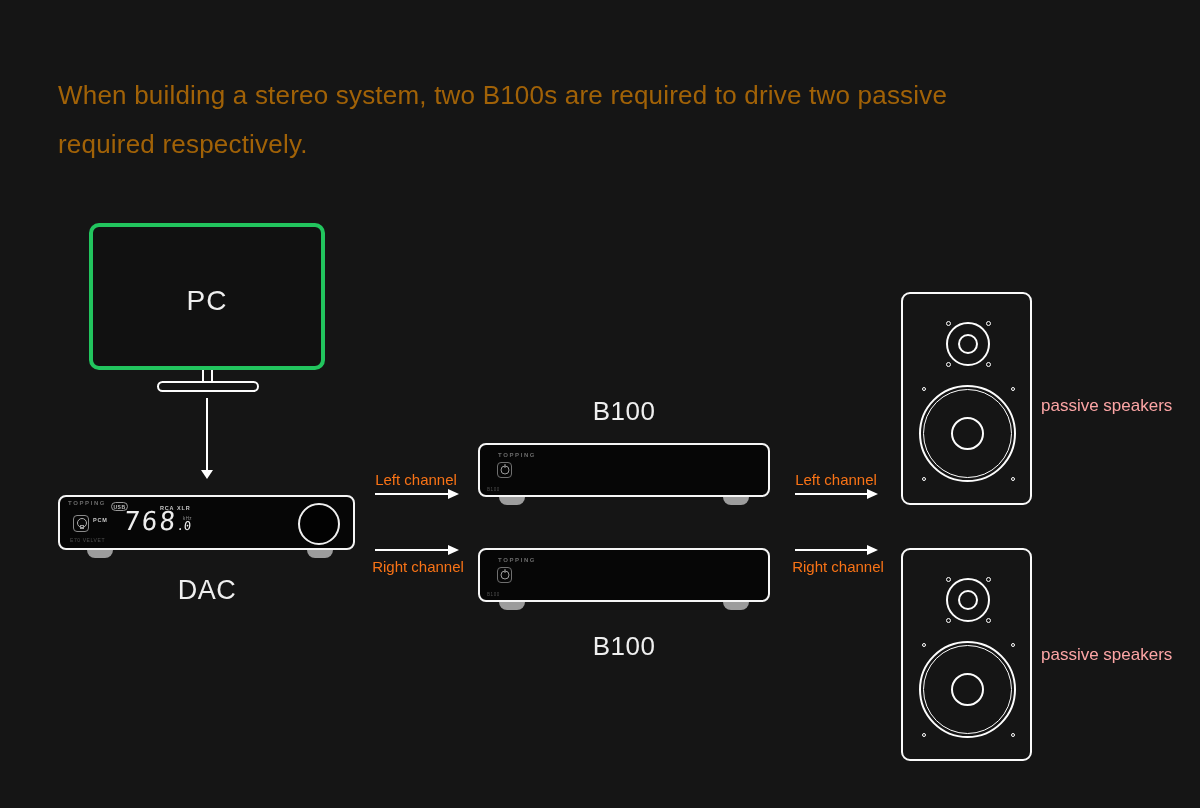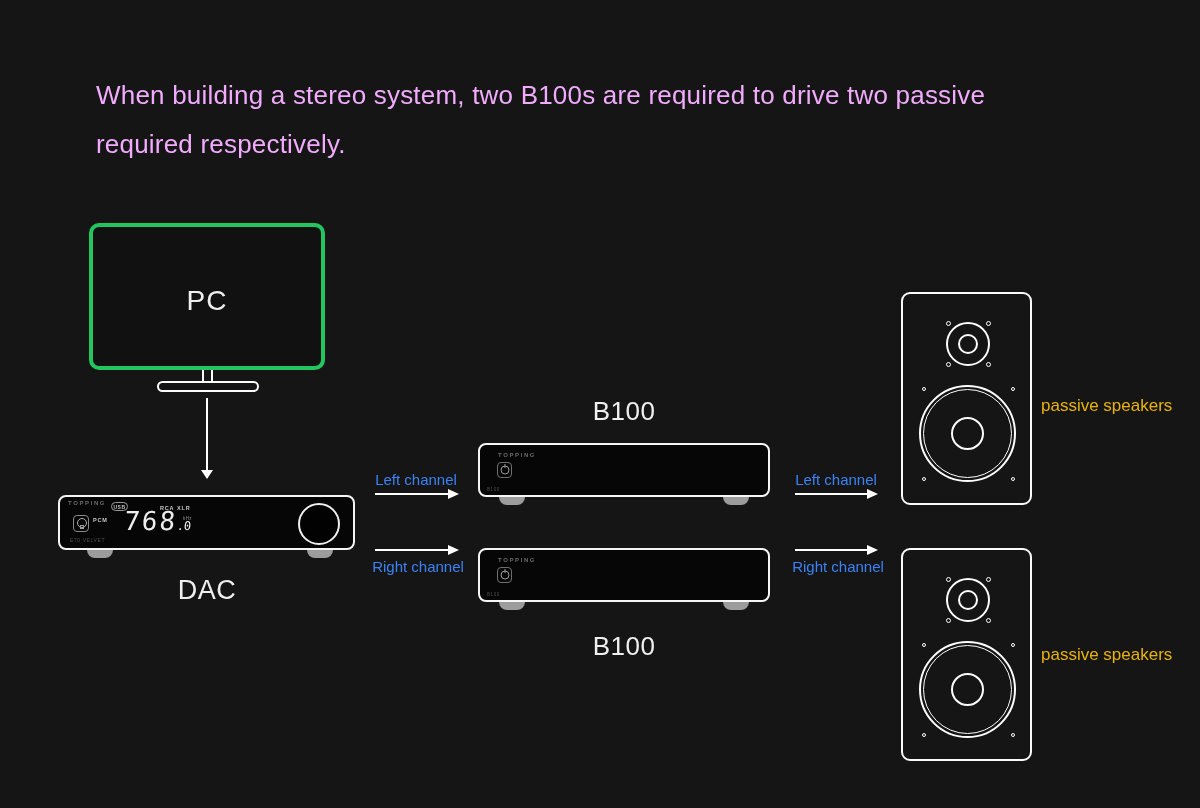--- a/index.html
+++ b/index.html
@@ -2,33 +2,33 @@
 <html><head>
 <meta charset="utf-8">
 <style>
   html,body{margin:0;padding:0;background:#151515;}
   .canvas{
     position:relative;width:1200px;height:808px;overflow:hidden;
     background:#151515;font-family:"Liberation Sans",sans-serif;color:#f2f2f2;
   }
   .abs{position:absolute;}
   
-  .heading-line{font-size:26px;font-weight:400;color:#f0abfc;letter-spacing:0.2px;white-space:nowrap;margin-left:38px;}
+  .heading-line{font-size:26px;font-weight:400;color:#a16207;letter-spacing:0.2px;white-space:nowrap;}
   
   .caption{font-weight:300;color:#efefef;text-align:center;letter-spacing:0.5px;}
   
   .monitor{border:4px solid #22c55e;border-radius:10px;box-sizing:border-box;background:#111;}
   .monitor-neck{border-left:2px solid #fcfcfc;border-right:2px solid #fcfcfc;box-sizing:border-box;}
   .monitor-base{border:2px solid #fcfcfc;border-radius:7px;box-sizing:border-box;}
   
   .h-line{height:2px;background:#fff;}
   .v-line{width:2px;background:#fff;}
   .arrow-head-right{width:0;height:0;border-top:5px solid transparent;border-bottom:5px solid transparent;border-left:11px solid #fff;}
   .arrow-head-down{width:0;height:0;border-left:6px solid transparent;border-right:6px solid transparent;border-top:9px solid #fff;}
-  .conn-label{font-size:15px;color:#3b82f6;text-align:center;white-space:nowrap;}
+  .conn-label{font-size:15px;color:#f97316;text-align:center;white-space:nowrap;}
   
   .device{box-sizing:border-box;background:#060606;border:2px solid #f5f5f5;border-radius:8px;}
   .device .brand{position:absolute;font-size:6px;letter-spacing:1.6px;color:#6b6b6b;font-weight:700;}
   .foot{background:#9c9c9c;border-radius:0 0 11px 11px;}
   
   .hp-box{position:absolute;width:16px;height:17px;border:1px solid #8a8a8a;border-radius:4px;box-sizing:border-box;}
   .hp-glyph{position:absolute;left:3px;top:2px;width:8px;height:8px;border:1px solid #b0b0b0;border-radius:50%;}
   .hp-base{position:absolute;left:6px;bottom:2px;width:2px;height:2px;border:1px solid #9a9a9a;}
   .tiny-label{position:absolute;font-size:5.5px;letter-spacing:0.8px;color:#c9c9c9;font-weight:700;}
   .usb-badge{position:absolute;width:17px;height:9px;border:1px solid #9a9a9a;border-radius:5px;font-size:5px;
@@ -42,21 +42,21 @@
   
   .power-btn{position:absolute;width:15px;height:16px;border:1px solid #6f6f6f;border-radius:4px;box-sizing:border-box;}
   .power-glyph{position:absolute;left:50%;top:50%;transform:translate(-50%,-50%);width:7px;height:7px;border:1px solid #9a9a9a;border-radius:50%;}
   .power-stem{position:absolute;left:50%;top:1px;transform:translateX(-50%);width:1px;height:4px;background:#9a9a9a;}
   
   .speaker-box{box-sizing:border-box;border:2px solid #fafafa;border-radius:9px;}
   .ring{position:absolute;border-radius:50%;box-sizing:border-box;border:2px solid #fdfdfd;}
   .ring-thin{border-width:1px;}
   .screw{position:absolute;width:5px;height:5px;border:1px solid #fdfdfd;border-radius:50%;box-sizing:border-box;}
   .screw-sm{width:4px;height:4px;}
-  .speaker-label{font-size:17px;font-weight:300;color:#eab308;white-space:nowrap;}
+  .speaker-label{font-size:17px;font-weight:300;color:#fca5a5;white-space:nowrap;}
 </style>
 </head>
 <body>
 
 <div class="canvas">
 
   <div class="abs heading-line" style="left:58px;top:80px;">When building a stereo system, two B100s are required to drive two passive</div>
   <div class="abs heading-line" style="left:58px;top:129px;">required respectively.</div>
 
   <div class="abs monitor" style="left:89px;top:223px;width:236px;height:147px;">

